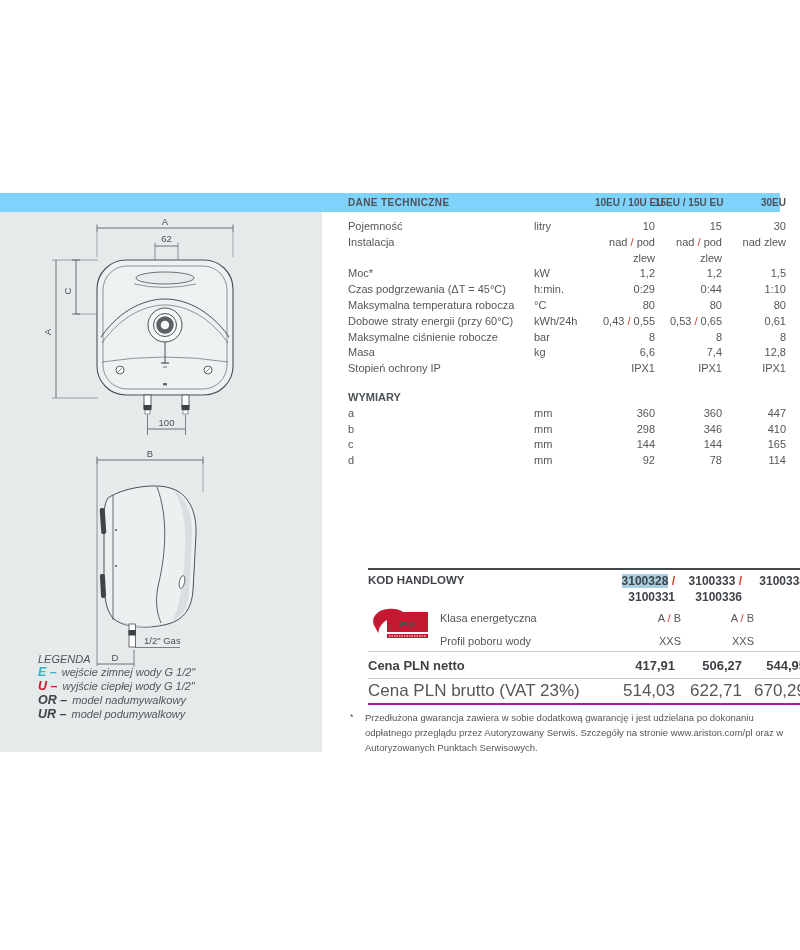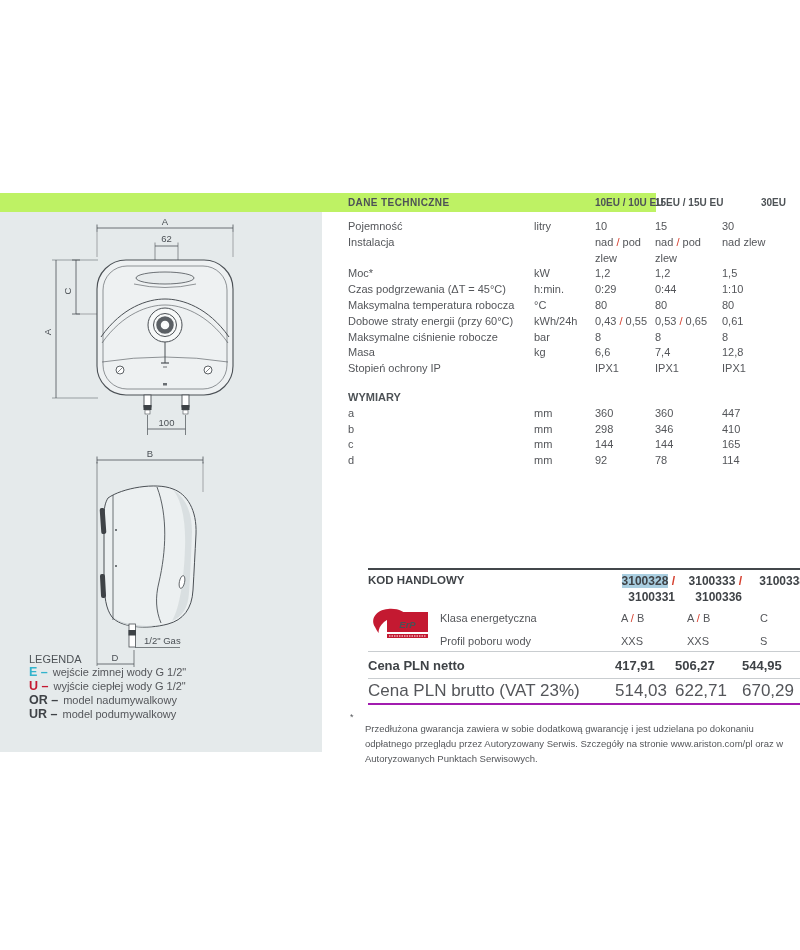--- a/index.html
+++ b/index.html
@@ -1,70 +1,70 @@
 <!DOCTYPE html>
 <html><head>
 <meta charset="utf-8">
 <style>
   html,body{margin:0;padding:0;background:#fff;}
   #page{position:relative;width:800px;height:950px;background:#ffffff;overflow:hidden;
         font-family:"Liberation Sans",sans-serif;color:#54565a;}
 
   
-  .band{position:absolute;left:0;top:193px;width:656px;height:19px;background:#bef264;}
+  .band{position:absolute;left:0;top:193px;width:780px;height:19px;background:#7dd3fc;}
   .band-inner{position:absolute;left:348px;top:0;height:19px;display:grid;
               grid-template-columns:247px 60px 67px 64px;align-items:center;}
   .band-title{font-size:10px;font-weight:bold;letter-spacing:.4px;color:#4d5256;}
   .band-col{font-size:10px;font-weight:bold;text-align:right;color:#4d5256;white-space:nowrap;}
 
   
   .panel{position:absolute;left:0;top:212px;width:322px;height:540px;background:#e5eaeb;}
 
   
   svg{display:block;}
   svg text{font-family:"Liberation Sans",sans-serif;fill:#4b5055;font-size:9.5px;}
   .front-svg{position:absolute;left:30px;top:215px;}
   .side-svg{position:absolute;left:60px;top:448px;}
   .ink{stroke:#4b5055;fill:none;}
 
   
-  .legend{position:absolute;left:29px;top:653px;font-size:11px;}
+  .legend{position:absolute;left:38px;top:653px;font-size:11px;font-style:italic;}
   .legend-title{color:#4d5256;font-size:11px;}
   .leg-item{white-space:nowrap;}
   .leg-key{font-weight:bold;font-size:12.5px;margin-right:5px;}
   .leg-txt{color:#54565a;}
 
   
   .table-area{position:absolute;left:348px;top:219px;width:440px;font-size:11px;line-height:15.8px;}
   .trow{display:grid;grid-template-columns:186px 61px 60px 67px 64px;}
   .crow4{display:grid;grid-template-columns:247px 60px 67px 64px;}
   .c-lab{white-space:nowrap;}
   .c-unit{white-space:nowrap;}
-  .c-val{text-align:left;white-space:nowrap;}
+  .c-val{text-align:right;white-space:nowrap;}
   .rs{color:#d6402f;}
   .hl{background:#a9cee0;}
   .sec-title{font-weight:bold;color:#4d5256;margin-top:13px;}
 
   
   .kod{position:absolute;left:368px;top:568px;width:438px;border-top:2px solid #43474b;
        border-bottom:2px solid #a21caf;font-size:11px;}
   .kod-row{display:grid;grid-template-columns:247px 60px 67px 64px;padding-top:4px;}
   .c-kodlab{font-weight:bold;font-size:11.5px;color:#3f4347;}
   .c-code{font-weight:bold;font-size:12px;line-height:15.5px;color:#3f4347;text-align:right;white-space:nowrap;}
   .meta{margin-top:2px;height:21px;align-items:center;gap:6px;}
   .c-crowlab{padding-left:72px;white-space:nowrap;}
   .prow{border-top:1px solid #c9cdd0;display:grid;grid-template-columns:247px 60px 67px 64px;align-items:center;}
   .netto{height:26px;font-weight:bold;font-size:13px;color:#3f4347;}
   .brutto{height:24px;font-size:17px;}
   .erp{position:absolute;left:0;top:36px;}
 
   
   .footnote{position:absolute;left:348px;top:711px;width:440px;font-size:9.5px;line-height:14.8px;}
   .fn-marker{position:absolute;left:2px;top:-1px;font-size:9px;}
-  .fn-text{display:block;padding-left:17px;margin-top:11px;}
+  .fn-text{display:block;padding-left:17px;}
 </style>
 </head>
 <body>
 
 <div id="page">
 
   <div class="band">
     <div class="band-inner">
       <div class="band-title">DANE TECHNICZNE</div>
       <div class="band-col">10EU / 10U EU</div>

